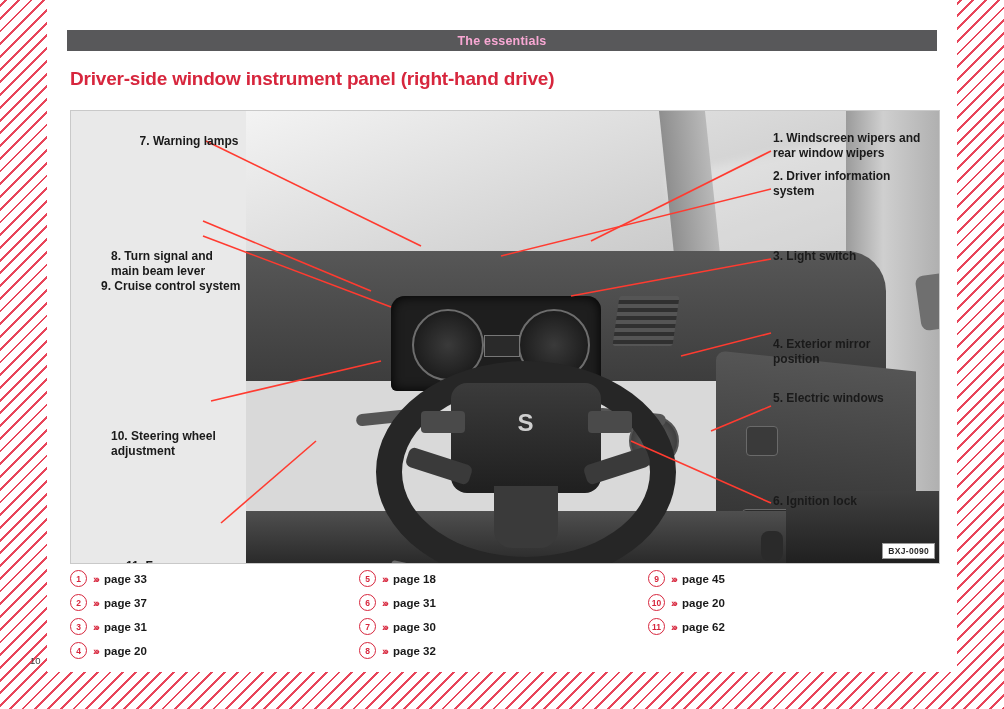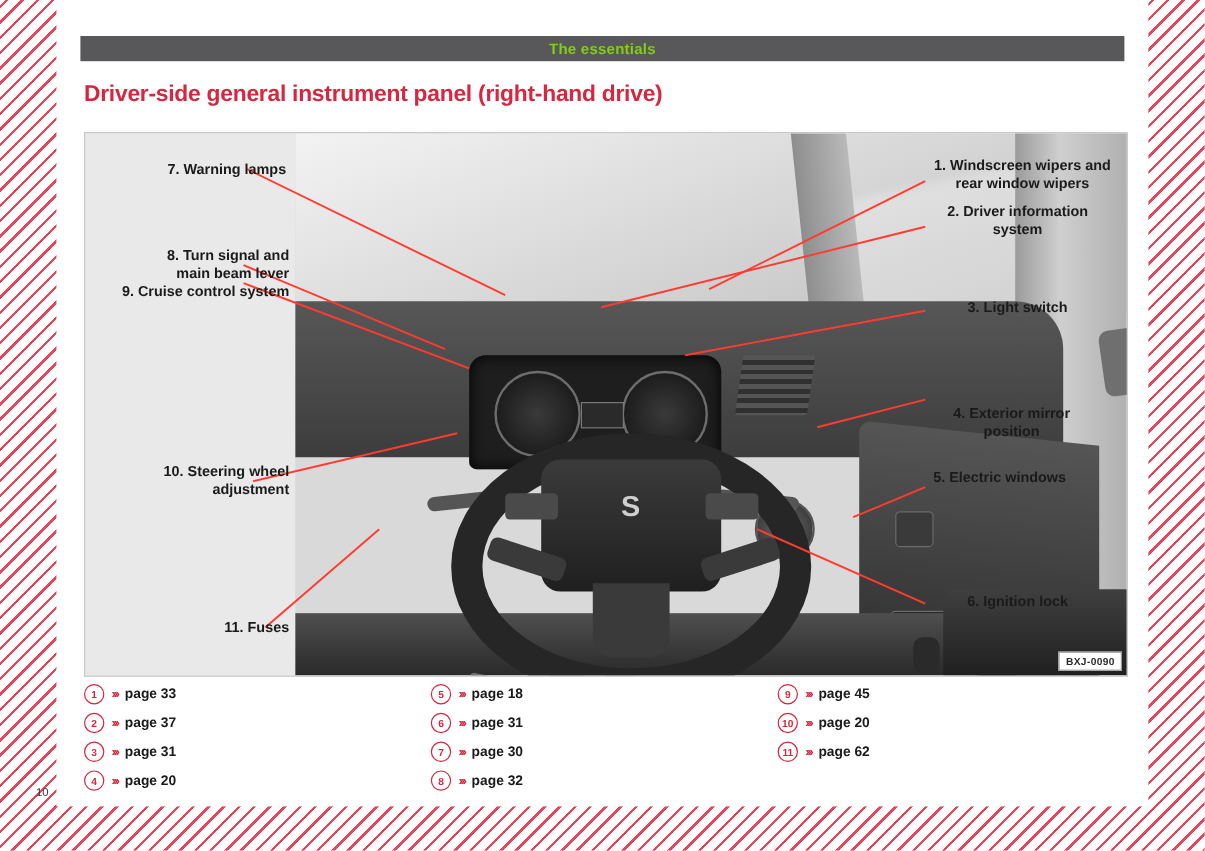--- a/index.html
+++ b/index.html
@@ -35,21 +35,21 @@
     height: 672px;
     background: #ffffff;
   }
   .header-bar {
     position: absolute;
     left: 67px;
     top: 30px;
     width: 870px;
     height: 21px;
     background: #58585a;
-    color: #84cc16;
+    color: #f9a8d4;
     font-size: 12.5px;
     font-weight: bold;
     display: flex;
     align-items: center;
     justify-content: center;
     letter-spacing: 0.2px;
   }
   .page-title {
     position: absolute;
     left: 70px;
@@ -236,22 +236,22 @@
   }
   
   .callout {
     position: absolute;
     font-size: 12px;
     font-weight: bold;
     color: #1a1a1a;
     line-height: 1.22;
   }
   .callout .num { color: #1a1a1a; }
-  .callout.right { text-align: center; }
-  .callout.left  { text-align: right; }
+  .callout.right { text-align: left; }
+  .callout.left  { text-align: left; margin-top: 43px; }
   .callout.center { text-align: center; }
   
   .leaders {
     position: absolute;
     left: 0; top: 0;
     width: 868px; height: 452px;
     pointer-events: none;
   }
   
   .refs {
@@ -308,21 +308,21 @@
 </head>
 <body>
 
 <div class="page-bg"></div>
 <div class="page-white"></div>
 
 <div class="header-bar">
   <span>The essentials</span>
 </div>
 
-<div class="page-title">Driver-side general instrument panel (right-hand drive)</div>
+<div class="page-title">Driver-side window instrument panel (right-hand drive)</div>
 
 <div class="figure">
 
   <div class="photo">
     <div class="ph p-windshield"></div>
     <div class="ph p-glare"></div>
     <div class="ph p-door-frame"></div>
     <div class="ph p-apillar"></div>
     <div class="ph p-mirror"></div>
     <div class="ph p-dash"></div>

